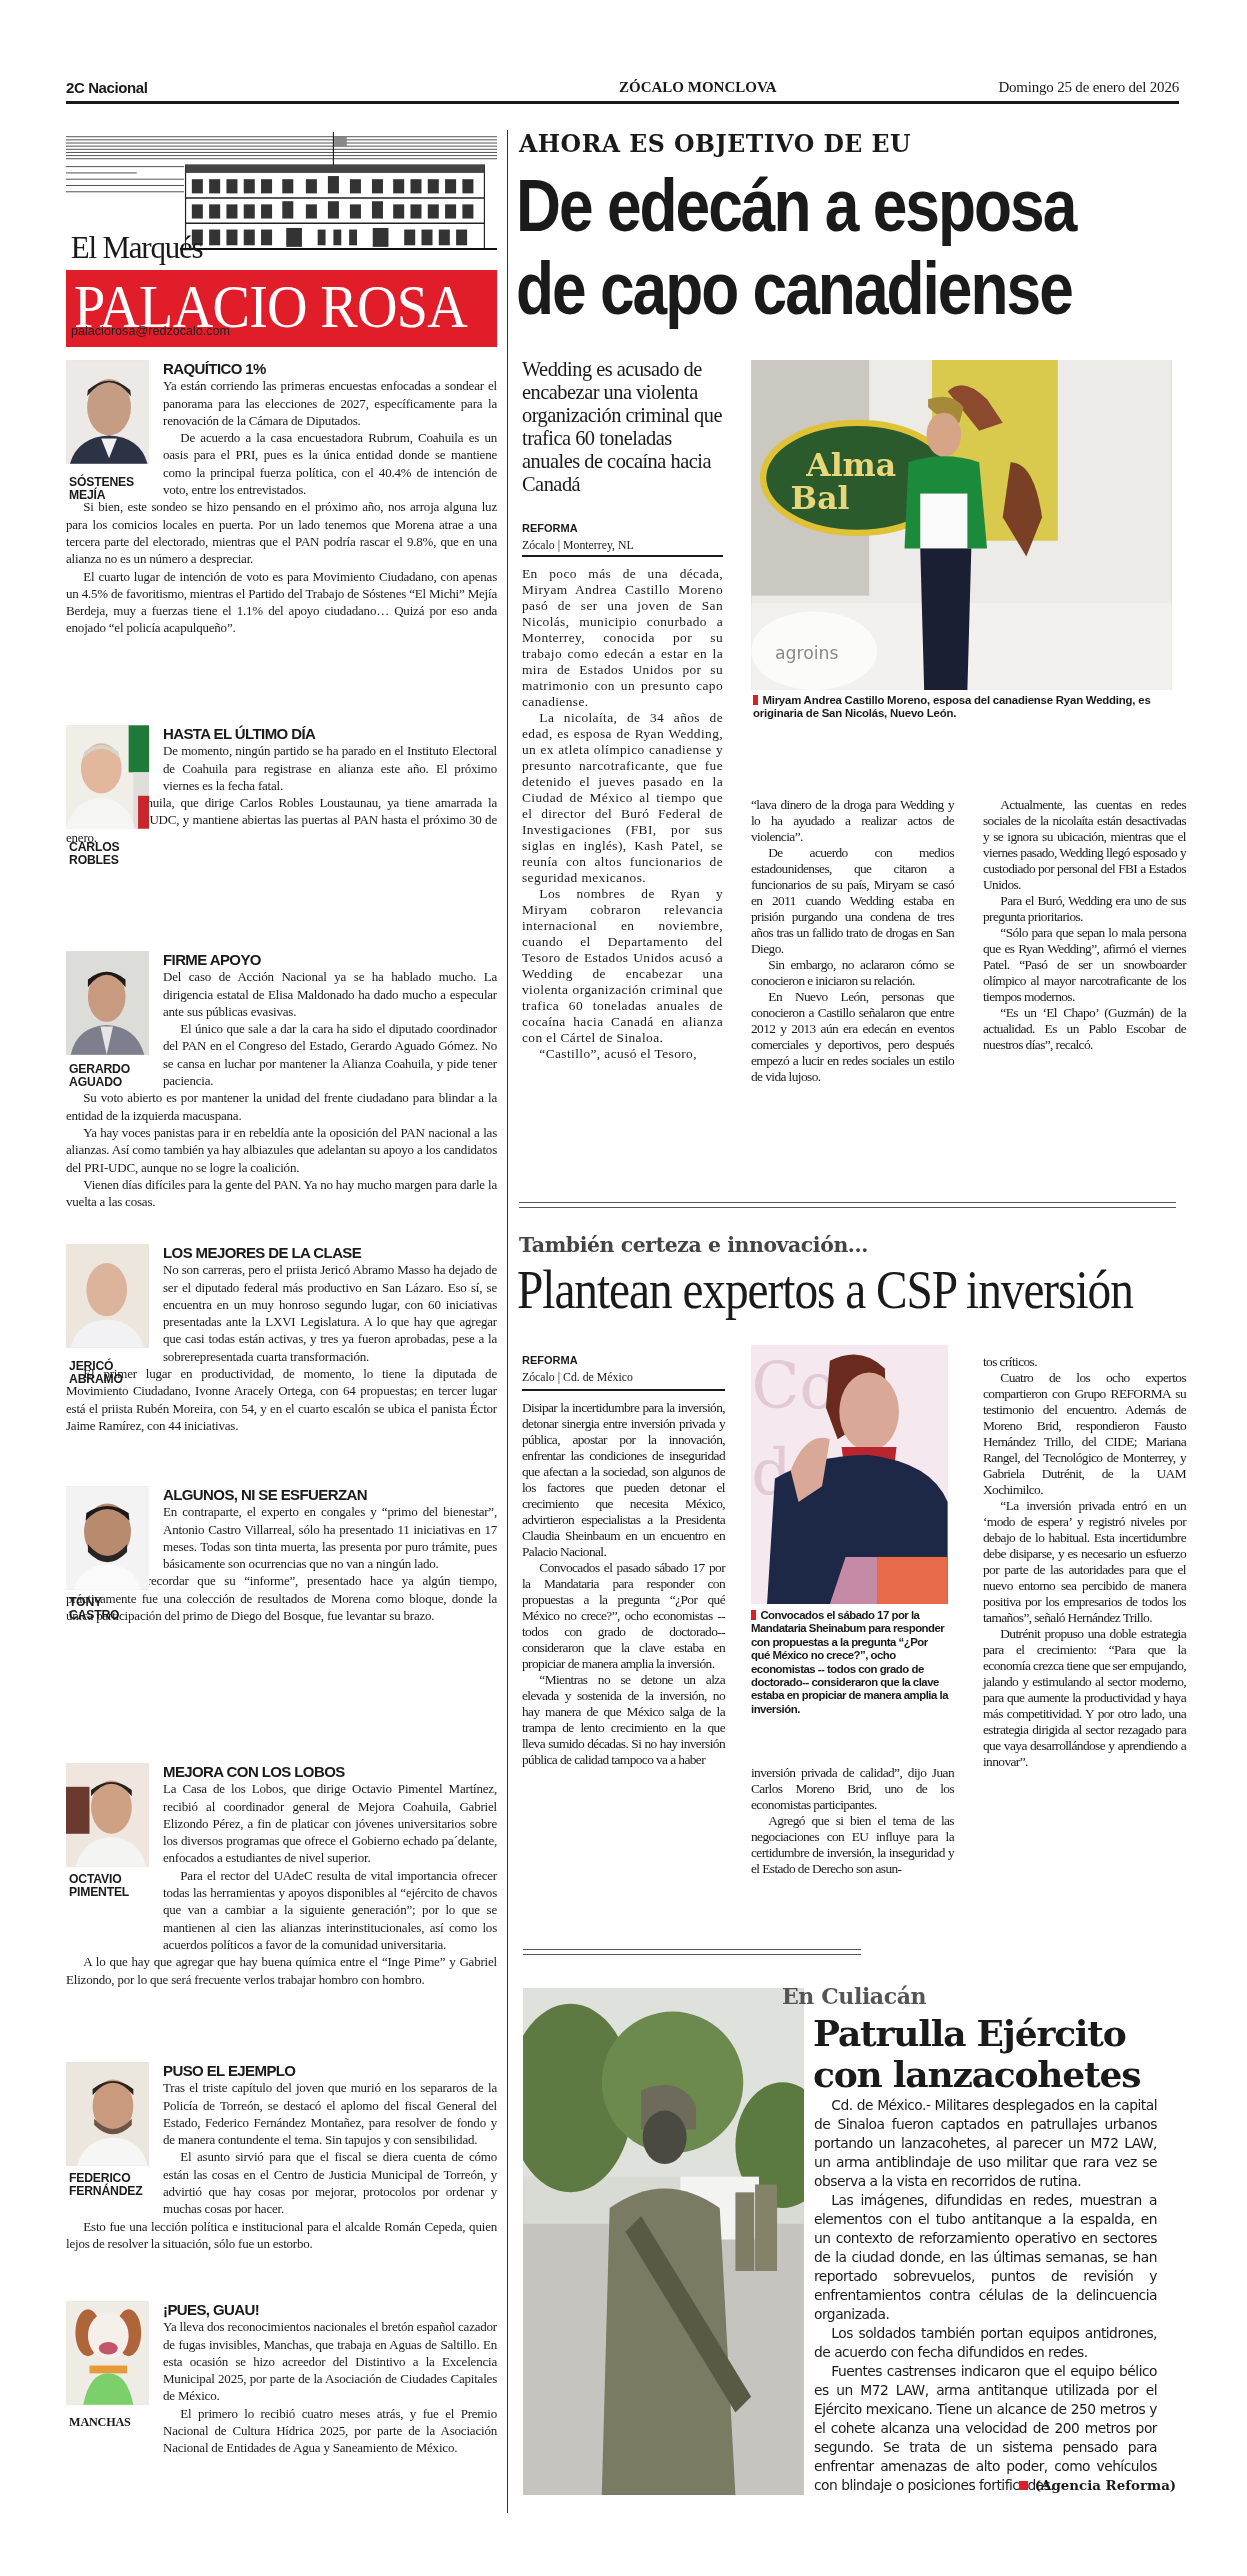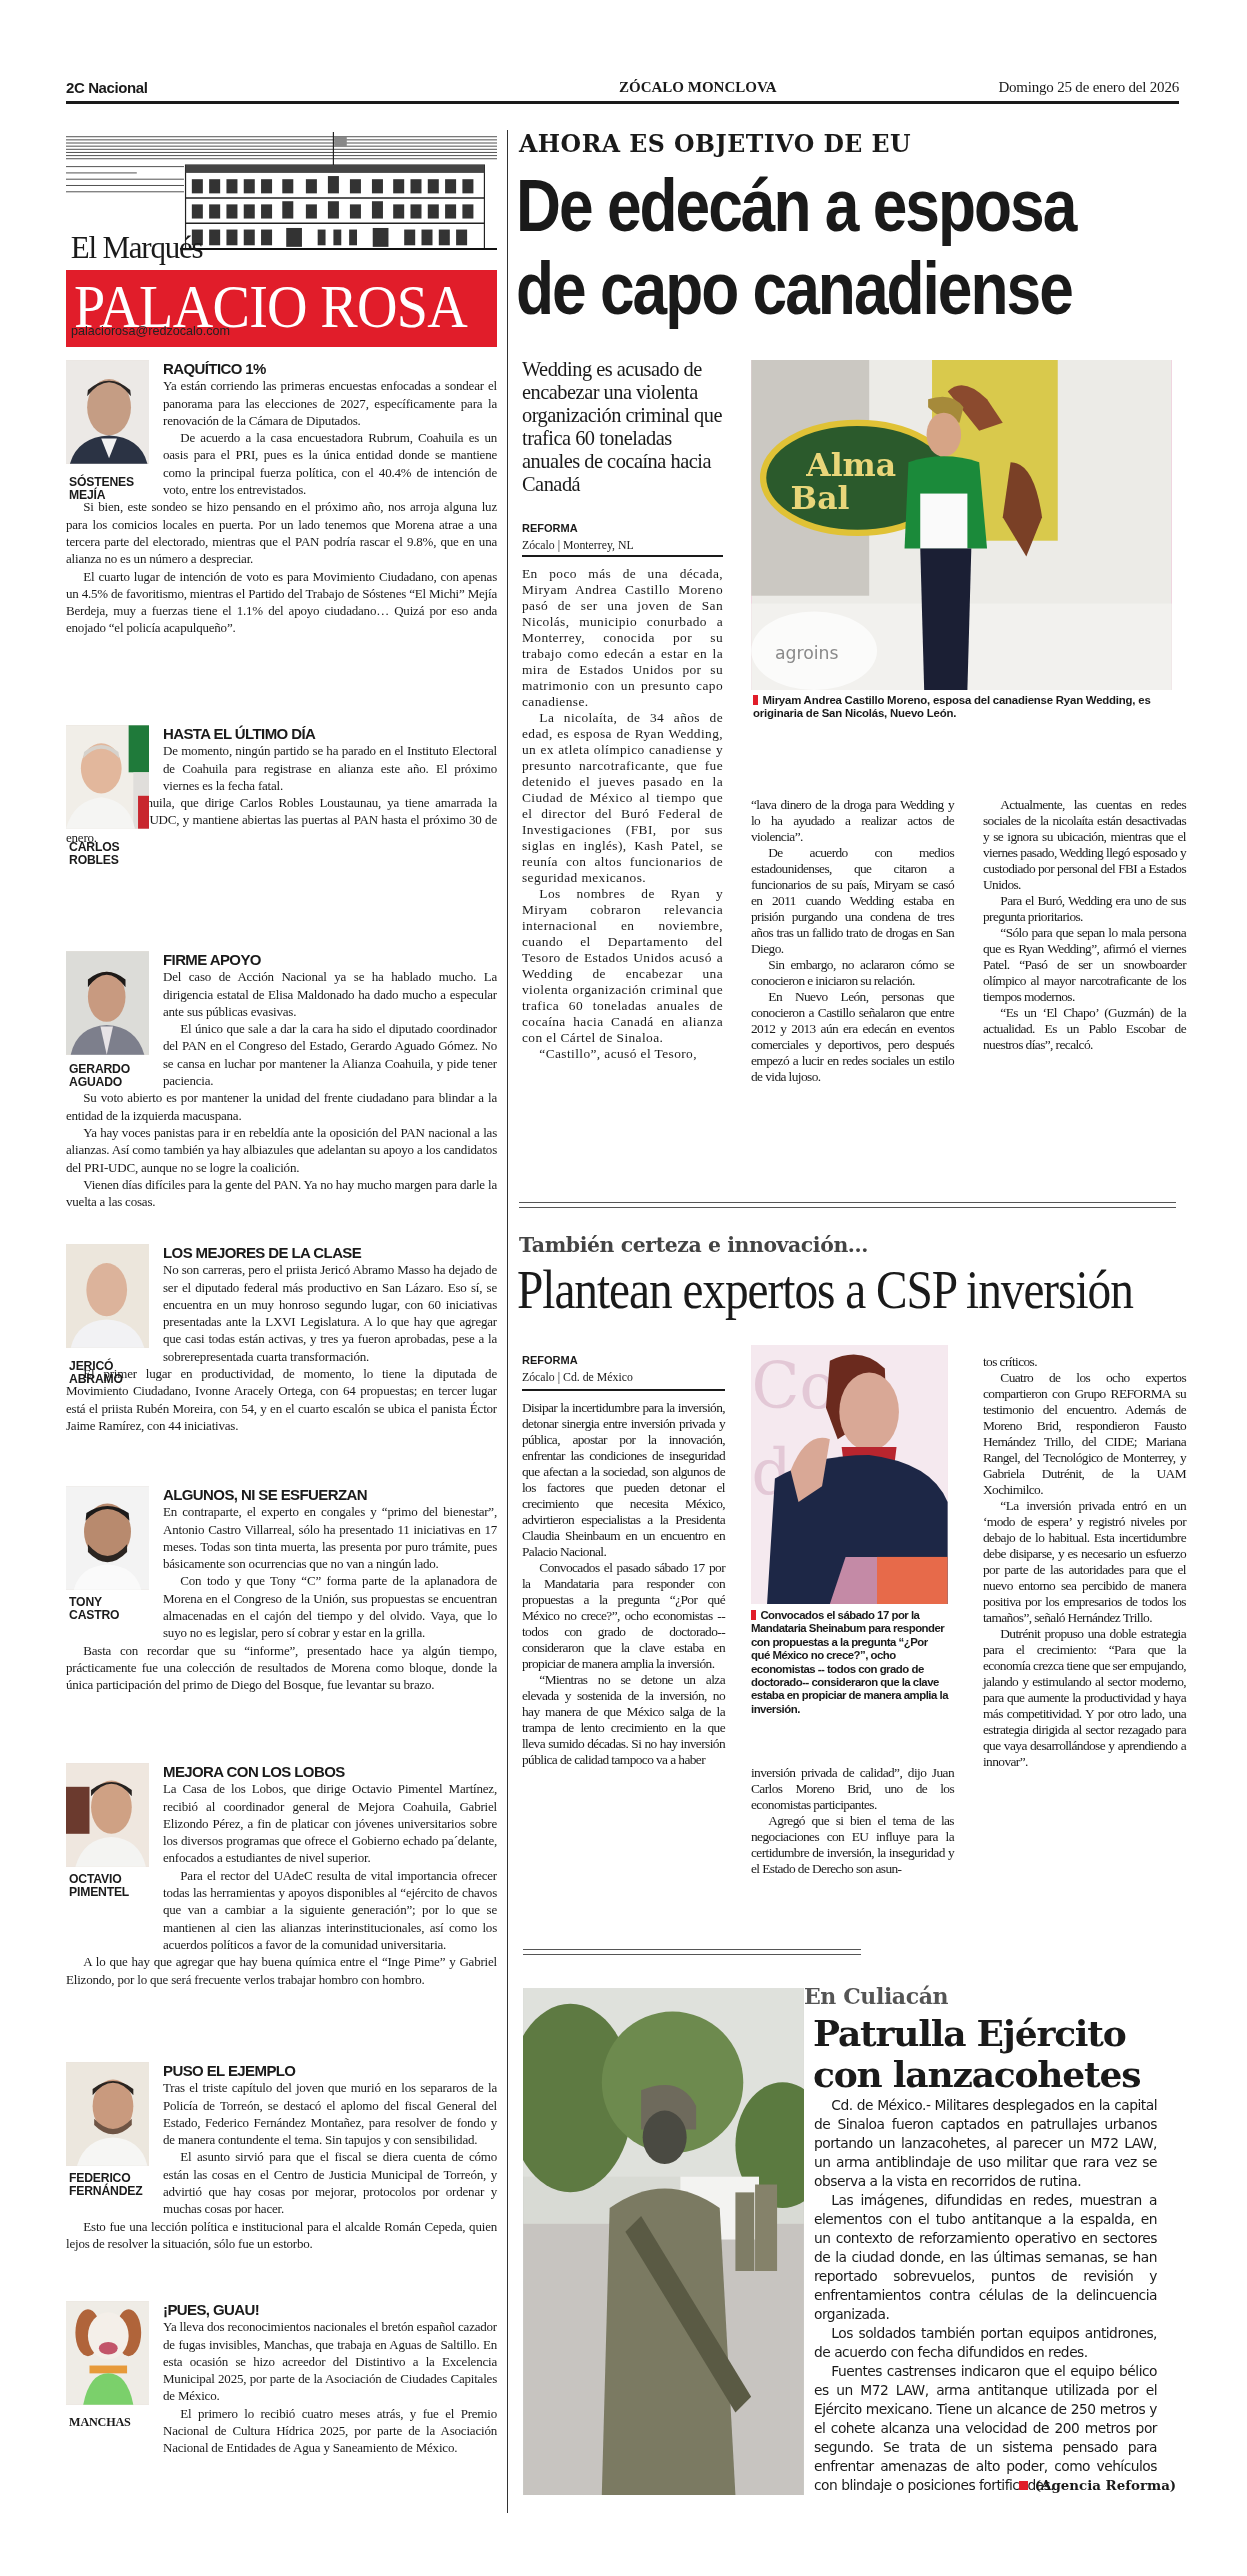--- a/index.html
+++ b/index.html
@@ -49,21 +49,21 @@
 
   .double-rule { position: absolute; left: 519px; width: 657px; height: 6.3px; border-top: 1.6px solid #555; border-bottom: 1.6px solid #555; }
 
   
   .kicker2 { position: absolute; left: 519px; top: 1233px; font: bold 20.4px "DejaVu Serif", serif; color: #444; letter-spacing: -0.4px; }
   .headline2 { position: absolute; left: 517px; top: 1258px; font: 55px "Liberation Serif", serif; letter-spacing: -1.2px; transform: scaleX(0.86); transform-origin: left; white-space: nowrap; }
   .photo2 { position: absolute; left: 751px; top: 1345px; width: 197px; height: 259px; overflow: hidden; background: #f4e8ee; }
 
   
   .photo3 { position: absolute; left: 523px; top: 1988px; width: 281px; height: 507px; overflow: hidden; background: #c7c9c2; }
-  .kicker3 { position: absolute; left: 804px; top: 1983px; font: bold 22px "DejaVu Serif", serif; color: #555; letter-spacing: -0.4px; }
+  .kicker3 { position: absolute; left: 782px; top: 1983px; font: bold 22px "DejaVu Serif", serif; color: #555; letter-spacing: -0.4px; }
   .headline3 { position: absolute; left: 813px; top: 2013px; width: 362px; font: bold 36px "DejaVu Serif", serif; line-height: 41px; letter-spacing: -1.2px; }
   .col3 { position: absolute; left: 814px; top: 2096px; width: 343px; font: 13.8px "DejaVu Sans", sans-serif; line-height: 19px; letter-spacing: -0.5px; text-align: justify; }
   .col3 p { text-indent: 17.3px; }
   .credit { position: absolute; left: 1019px; top: 2477px; font: bold 13.4px "DejaVu Serif", serif; }
   .credit .sq { display: inline-block; width: 9.4px; height: 9.4px; background: #e11d2a; margin-right: 6.3px; }
 </style>
 </head>
 <body>
 
 <header class="folio">
@@ -237,21 +237,20 @@
           <ellipse cx="53" cy="58" rx="30" ry="36" fill="#b88a6e"></ellipse>
           <path d="M25 44 Q53 14 81 44 L80 34 Q53 16 26 34Z" fill="#1c1a19"></path>
           <path d="M28 74 Q53 104 78 74 L78 84 Q53 110 28 84Z" fill="#2b2521"></path>
           <path d="M10 132 Q18 102 53 100 Q88 102 96 132Z" fill="#fafafa"></path>
         </svg>
     </div>
     <div class="name" style="top:110px;">TONY CASTRO</div>
     <div class="title">ALGUNOS, NI SE ESFUERZAN</div>
     <div class="text">
       <p class="first" style="margin-left:97px;">En contraparte, el experto en congales y “primo del bienestar”, Antonio Castro Villarreal, sólo ha presentado 11 iniciativas en 17 meses. Todas son tinta muerta, las presenta por puro trámite, pues básicamente son ocurrencias que no van a ningún lado.</p>
-      <p style="margin-left:97px;">Con todo y que Tony “C” forma parte de la aplanadora de Morena en el Congreso de la Unión, sus propuestas se encuentran almacenadas en el cajón del tiempo y del olvido. Vaya, que lo suyo no es legislar, pero sí cobrar y estar en la grilla.</p>
       <p>Basta con recordar que su “informe”, presentado hace ya algún tiempo, prácticamente fue una colección de resultados de Morena como bloque, donde la única participación del primo de Diego del Bosque, fue levantar su brazo.</p>
     </div>
   </article>
 
   <article class="brief" style="top:1763px;">
     <div class="photo">
       <svg width="83" height="104" viewBox="0 0 106 132">
           <rect width="106" height="132" fill="#efe7df"></rect>
           <rect x="0" y="30" width="30" height="60" fill="#6b3a2e"></rect>
           <ellipse cx="58" cy="56" rx="26" ry="34" fill="#cfa184"></ellipse>

